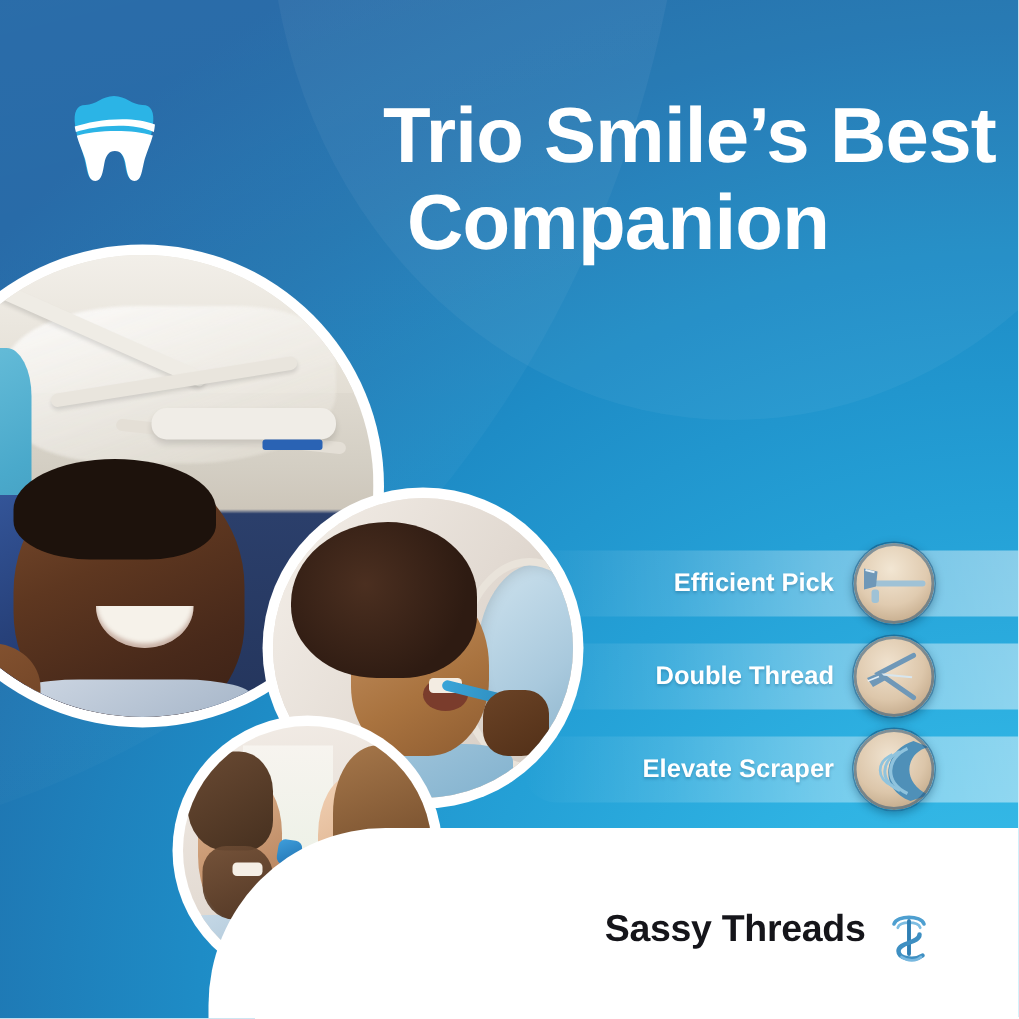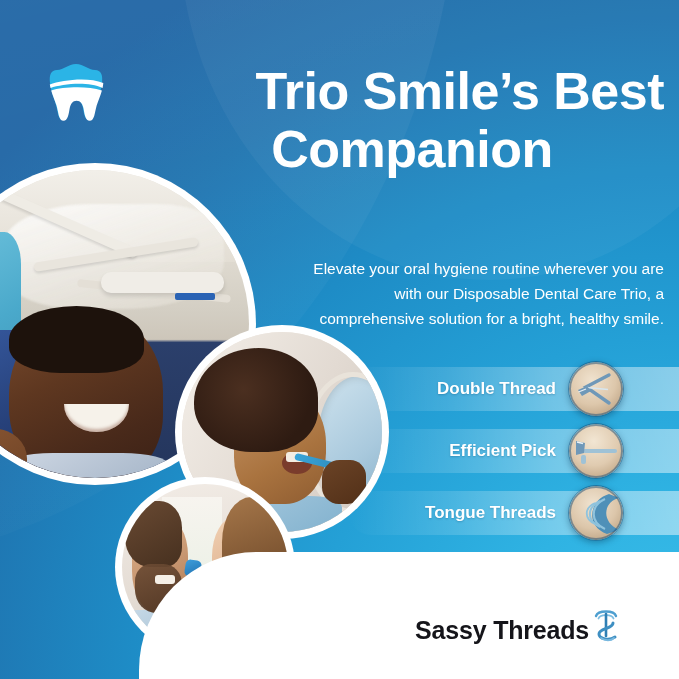--- a/index.html
+++ b/index.html
@@ -145,21 +145,21 @@
 
   
   .footer{
     position:absolute;right:0;bottom:0;
     width:540px;height:127px;
     background:#ffffff;
     border-top-left-radius:118px;
   }
   .brand{
     position:absolute;right:56px;bottom:34px;
-    display:flex;align-items:flex-end;gap:0;margin-top:47px;
+    display:flex;align-items:flex-start;gap:12px;margin-top:47px;
   }
   .brand-name{
     color:#15151a;font-weight:bold;font-size:25px;letter-spacing:-0.2px;
   }
   .brand-mark{width:34px;height:40px;}
 </style>
 </head>
 <body>
 
 <div class="poster">
@@ -173,23 +173,44 @@
       <path d="M2.6 27 C14 23 40 20 54.6 27 C55 25 55.2 23.3 55.3 22 C40 15.5 14 19 1.8 23.4 C2 24.6 2.3 25.8 2.6 27 Z" fill="#ffffff"></path>
       <path d="M3.2 29.5c1.6 5.5 3.7 10 5.4 15.2 2 7 2 15 7 15 4 0 5-6 6-12 1-5 3-8 7-8s6 3 7 8c1 6 2 12 6 12 5 0 5-8 7-15 1.7-5.3 3.8-9.8 5.3-15.3C39 24.7 14.5 26 3.2 29.5Z" fill="#ffffff"></path>
     </svg>
   </div>
 
   <div class="headline">
     <span class="l1">Trio Smile’s Best</span>
     <span class="l2">Companion</span>
   </div>
 
-  <div class="subcopy">Elevate your oral hygiene routine wherever you are with our Disposable Dental Care Trio, a comprehensive solution for a bright, healthy smile.</div>
 
   <div class="features">
+
+    <div class="feature">
+      <div class="fband"></div>
+      <div class="flabel">Efficient Pick</div>
+      <div class="ficon">
+        <svg viewBox="0 0 54 54" width="54" height="54">
+          <defs>
+            <radialGradient id="bg2" cx="46%" cy="32%" r="72%">
+              <stop offset="0%" stop-color="#f2e6d3"></stop>
+                <stop offset="62%" stop-color="#e0cbb0"></stop>
+                <stop offset="100%" stop-color="#c2a888"></stop>
+            </radialGradient>
+          </defs>
+          <circle cx="27" cy="27" r="27" fill="url(#bg2)"></circle>
+          <rect x="14" y="25" width="34" height="4" rx="2" fill="#9fc2d6"></rect>
+          <path d="M7 17 l9 2 -1 10 -8 2 z" fill="#6f98b8"></path>
+          <rect x="12" y="31" width="5" height="9" rx="2" fill="#9fc2d6"></rect>
+          <path d="M8 18 l6 1.5" stroke="#eaf2f7" stroke-width="1.3"></path>
+          <circle cx="27" cy="27" r="26" fill="none" stroke="rgba(30,80,120,.5)" stroke-width="2"></circle>
+        </svg>
+      </div>
+    </div>
 
     <div class="feature">
       <div class="fband"></div>
       <div class="flabel">Double Thread</div>
       <div class="ficon">
         <svg viewBox="0 0 54 54" width="54" height="54">
           <defs>
             <radialGradient id="bg1" cx="42%" cy="34%" r="72%">
               <stop offset="0%" stop-color="#f0e2ce"></stop>
                 <stop offset="62%" stop-color="#ddc7ab"></stop>
@@ -201,43 +222,21 @@
           <path d="M17.5 25.5 L39 27.5" stroke="#d7e6ef" stroke-width="1.4"></path>
           <path d="M9 28 l9 -4 4 5 -9 5 z" fill="#6f98b8"></path>
           <path d="M9.5 30 l7.5 -3" stroke="#e6eef4" stroke-width="1.2"></path>
           <circle cx="27" cy="27" r="26" fill="none" stroke="rgba(30,80,120,.5)" stroke-width="2"></circle>
         </svg>
       </div>
     </div>
 
     <div class="feature">
       <div class="fband"></div>
-      <div class="flabel">Efficient Pick</div>
-      <div class="ficon">
-        <svg viewBox="0 0 54 54" width="54" height="54">
-          <defs>
-            <radialGradient id="bg2" cx="46%" cy="32%" r="72%">
-              <stop offset="0%" stop-color="#f2e6d3"></stop>
-                <stop offset="62%" stop-color="#e0cbb0"></stop>
-                <stop offset="100%" stop-color="#c2a888"></stop>
-            </radialGradient>
-          </defs>
-          <circle cx="27" cy="27" r="27" fill="url(#bg2)"></circle>
-          <rect x="14" y="25" width="34" height="4" rx="2" fill="#9fc2d6"></rect>
-          <path d="M7 17 l9 2 -1 10 -8 2 z" fill="#6f98b8"></path>
-          <rect x="12" y="31" width="5" height="9" rx="2" fill="#9fc2d6"></rect>
-          <path d="M8 18 l6 1.5" stroke="#eaf2f7" stroke-width="1.3"></path>
-          <circle cx="27" cy="27" r="26" fill="none" stroke="rgba(30,80,120,.5)" stroke-width="2"></circle>
-        </svg>
-      </div>
-    </div>
-
-    <div class="feature">
-      <div class="fband"></div>
-      <div class="flabel">Tongue Threads</div>
+      <div class="flabel">Elevate Scraper</div>
       <div class="ficon">
         <svg viewBox="0 0 54 54" width="54" height="54">
           <defs>
             <radialGradient id="bg3" cx="44%" cy="34%" r="72%">
               <stop offset="0%" stop-color="#f0e3d0"></stop>
                 <stop offset="62%" stop-color="#dcc6aa"></stop>
                 <stop offset="100%" stop-color="#bda484"></stop>
             </radialGradient>
           </defs>
           <circle cx="27" cy="27" r="27" fill="url(#bg3)"></circle>

